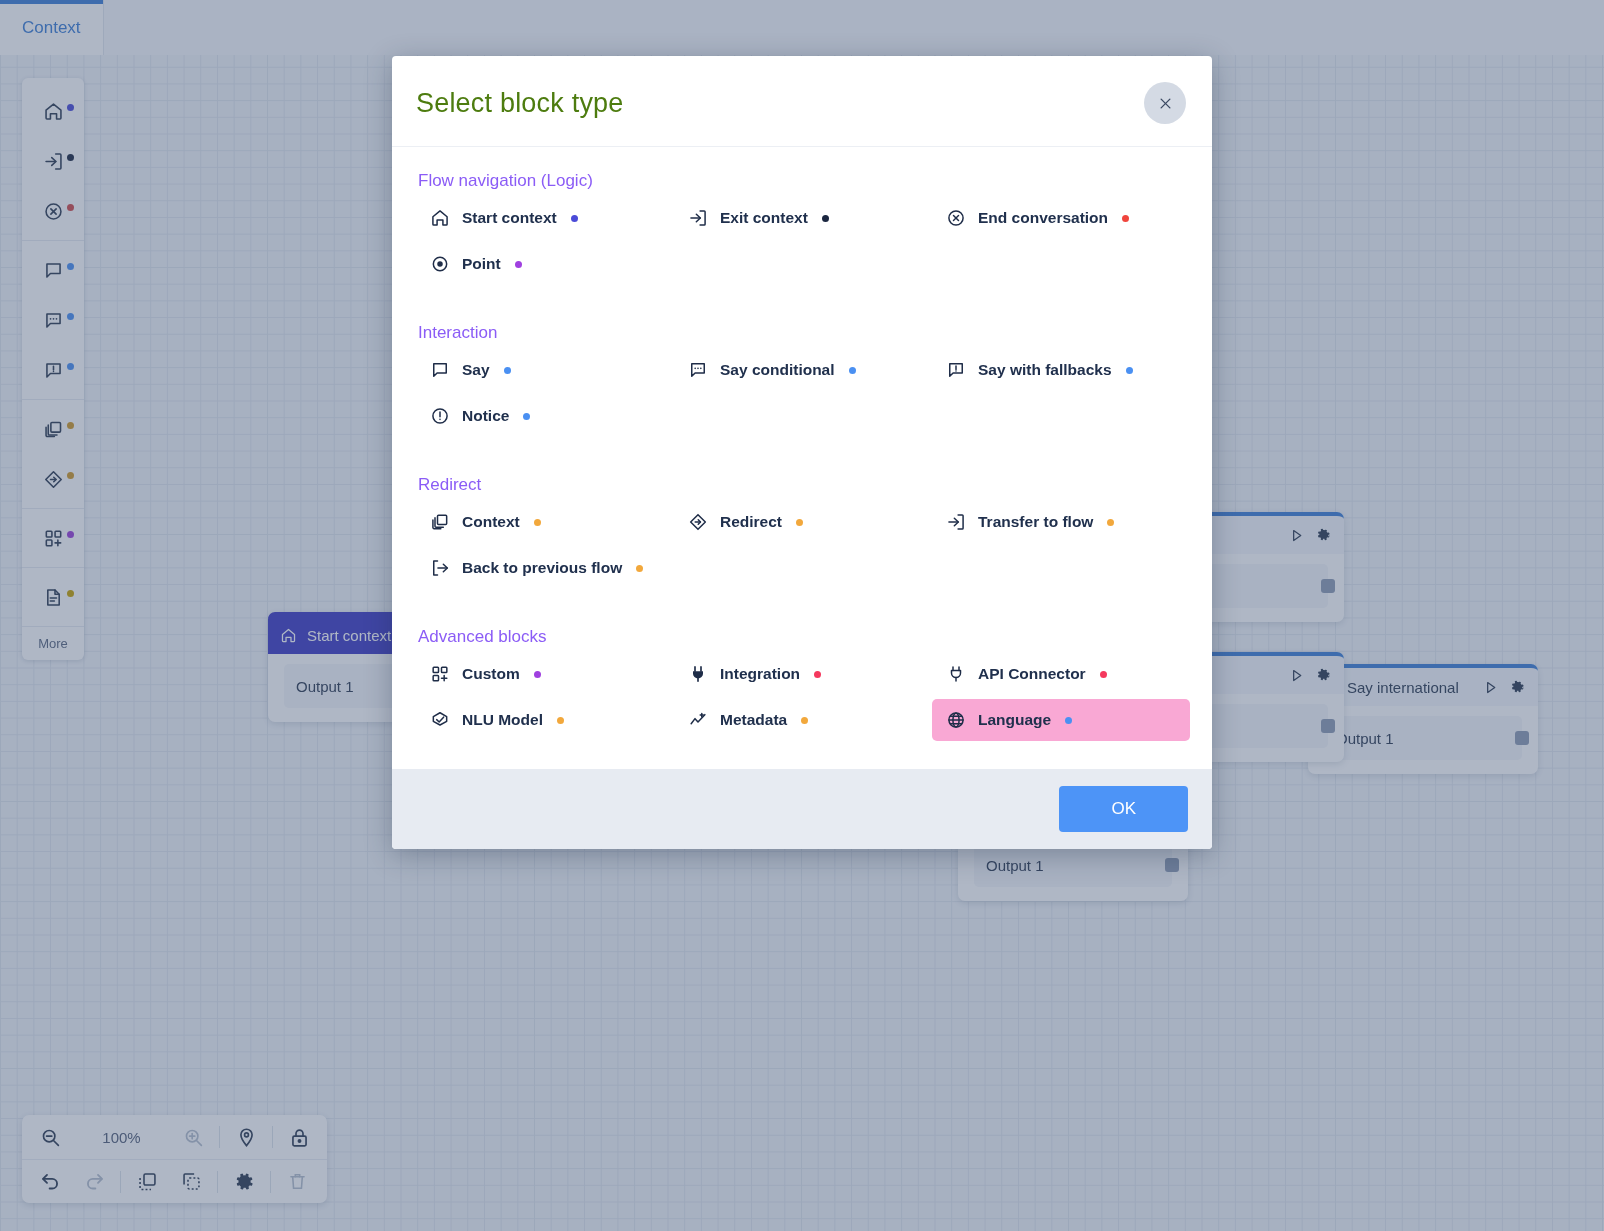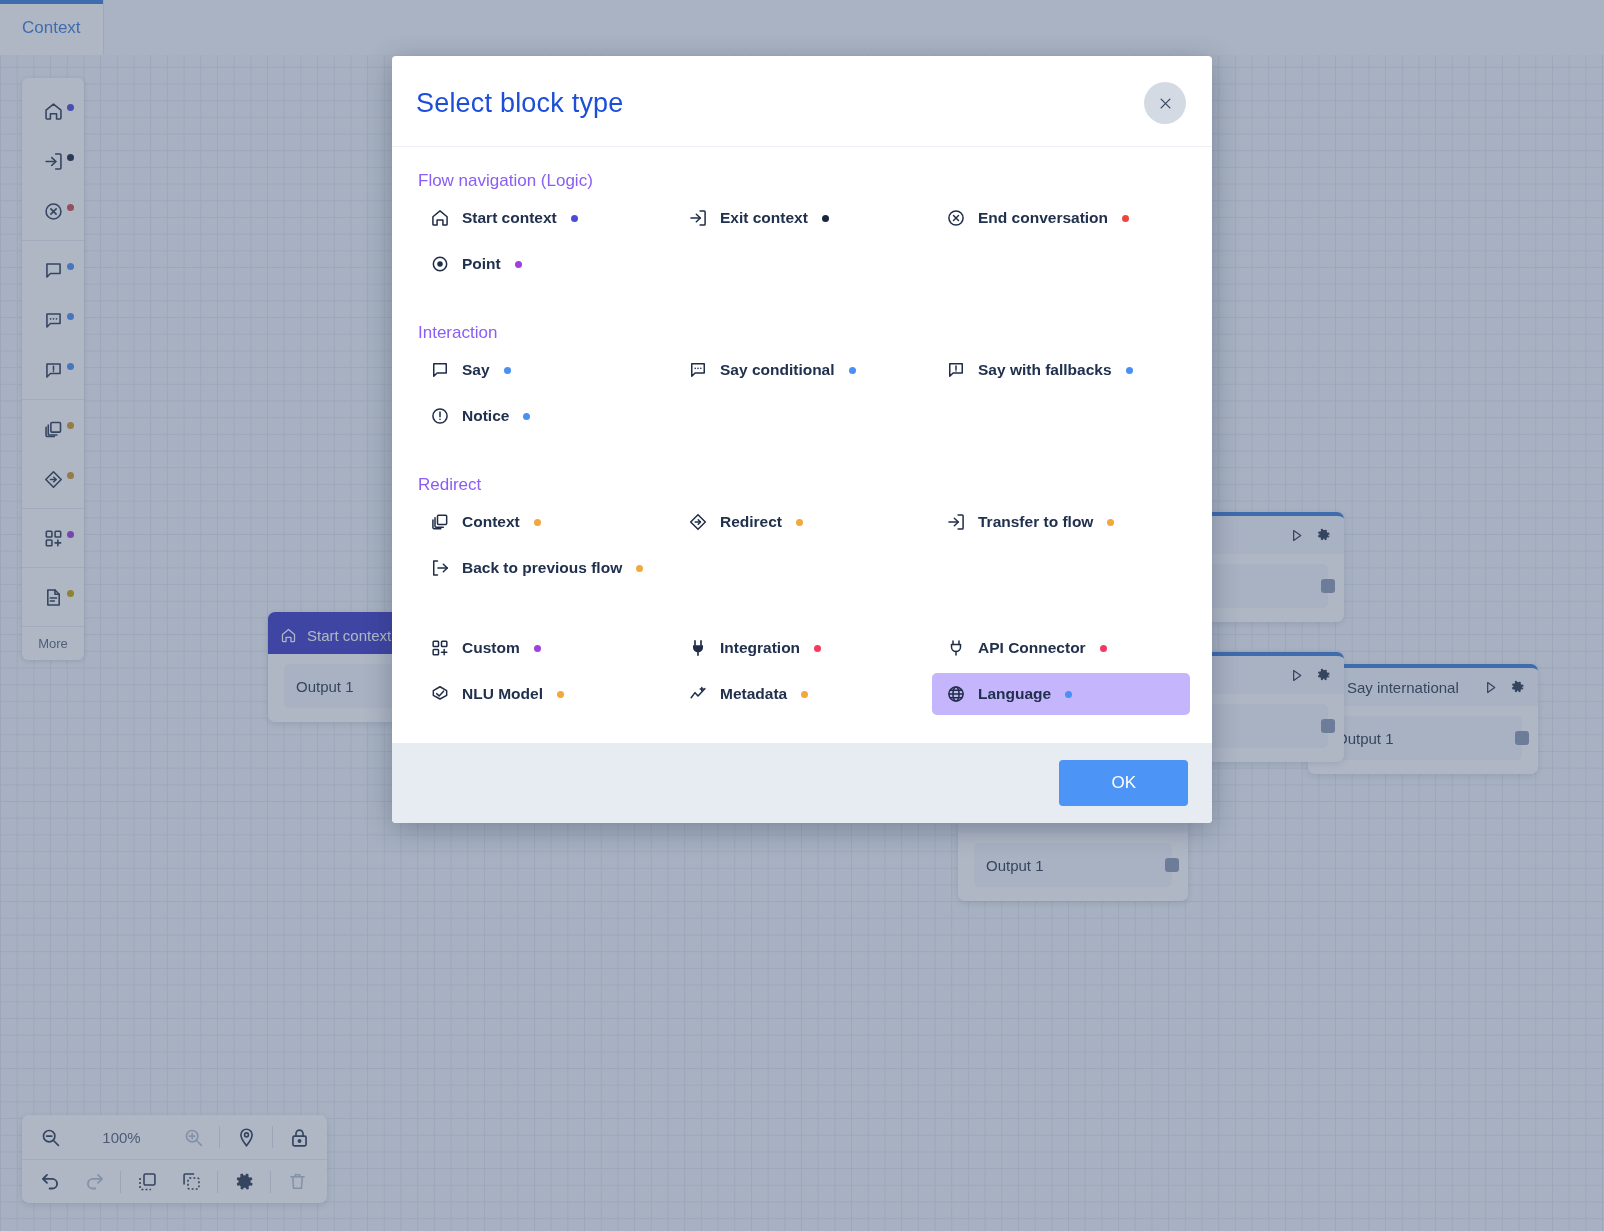--- a/index.html
+++ b/index.html
@@ -136,21 +136,21 @@
     background: #ffffff;
     border-radius: 4px;
     box-shadow: 0 6px 28px rgba(25,40,65,.32);
     display: flex; flex-direction: column;
   }
   #modal-head {
     display: flex; align-items: center; justify-content: space-between;
     padding: 26px 26px 22px 24px;
     border-bottom: 1px solid #eceff4;
   }
-  #modal-title { font-size: 27px; color: #1d4ed8; font-weight: 400; letter-spacing: .2px; }
+  #modal-title { font-size: 27px; color: #4d7c0f; font-weight: 400; letter-spacing: .2px; }
   #close-btn {
     width: 42px; height: 42px; border-radius: 50%;
     background: #d4dae4; border: none; cursor: pointer;
     display: flex; align-items: center; justify-content: center;
     color: #3c4a63;
   }
   #close-btn svg { width: 15px; height: 15px; }
 
   #modal-body {
     padding: 24px 22px 28px 24px;
@@ -170,21 +170,21 @@
   .grid {
     display: grid; grid-template-columns: repeat(3, 1fr);
     row-gap: 4px;
   }
   .blk {
     display: flex; align-items: center; gap: 12px;
     padding: 11px 14px; border-radius: 5px;
     cursor: pointer; color: #20304d;
     font-size: 15.5px; font-weight: 700;
   }
-  .blk.selected { background: #c4b5fd; }
+  .blk.selected { background: #f9a8d4; }
   .blk svg { width: 20px; height: 20px; flex: none; color: #1f2d48; }
   .blk .dot { width: 7px; height: 7px; border-radius: 50%; flex: none; margin-left: 2px; }
 
   #modal-foot {
     background: #e7ebf2;
     padding: 17px 24px;
     display: flex; justify-content: flex-end;
     border-radius: 0 0 4px 4px;
   }
   #ok-btn {
@@ -704,20 +704,21 @@
                       <path d="M20.5 12h-11"></path>
                       <polyline points="16,7.5 20.8,12 16,16.5"></polyline>
                     </svg>
                   </span>
                   <span>Back to previous flow</span>
                   <span class="dot" style="background:#f2a83c"></span>
                 </div>
               </div>
             </div>
             <div class="sec">
+              <div class="sec-title">Advanced blocks</div>
               <div class="grid">
                 <div class="blk">
                   <span style="display:flex">
                     <svg viewBox="0 0 24 24" fill="none" stroke="currentColor" stroke-width="1.8" stroke-linecap="round" stroke-linejoin="round">
                       <rect x="3.8" y="3.8" width="6.4" height="6.4" rx="0.9"></rect>
                       <rect x="13.8" y="3.8" width="6.4" height="6.4" rx="0.9"></rect>
                       <rect x="3.8" y="13.8" width="6.4" height="6.4" rx="0.9"></rect>
                       <line x1="17" y1="13.8" x2="17" y2="20.2"></line>
                       <line x1="13.8" y1="17" x2="20.2" y2="17"></line>
                     </svg>

